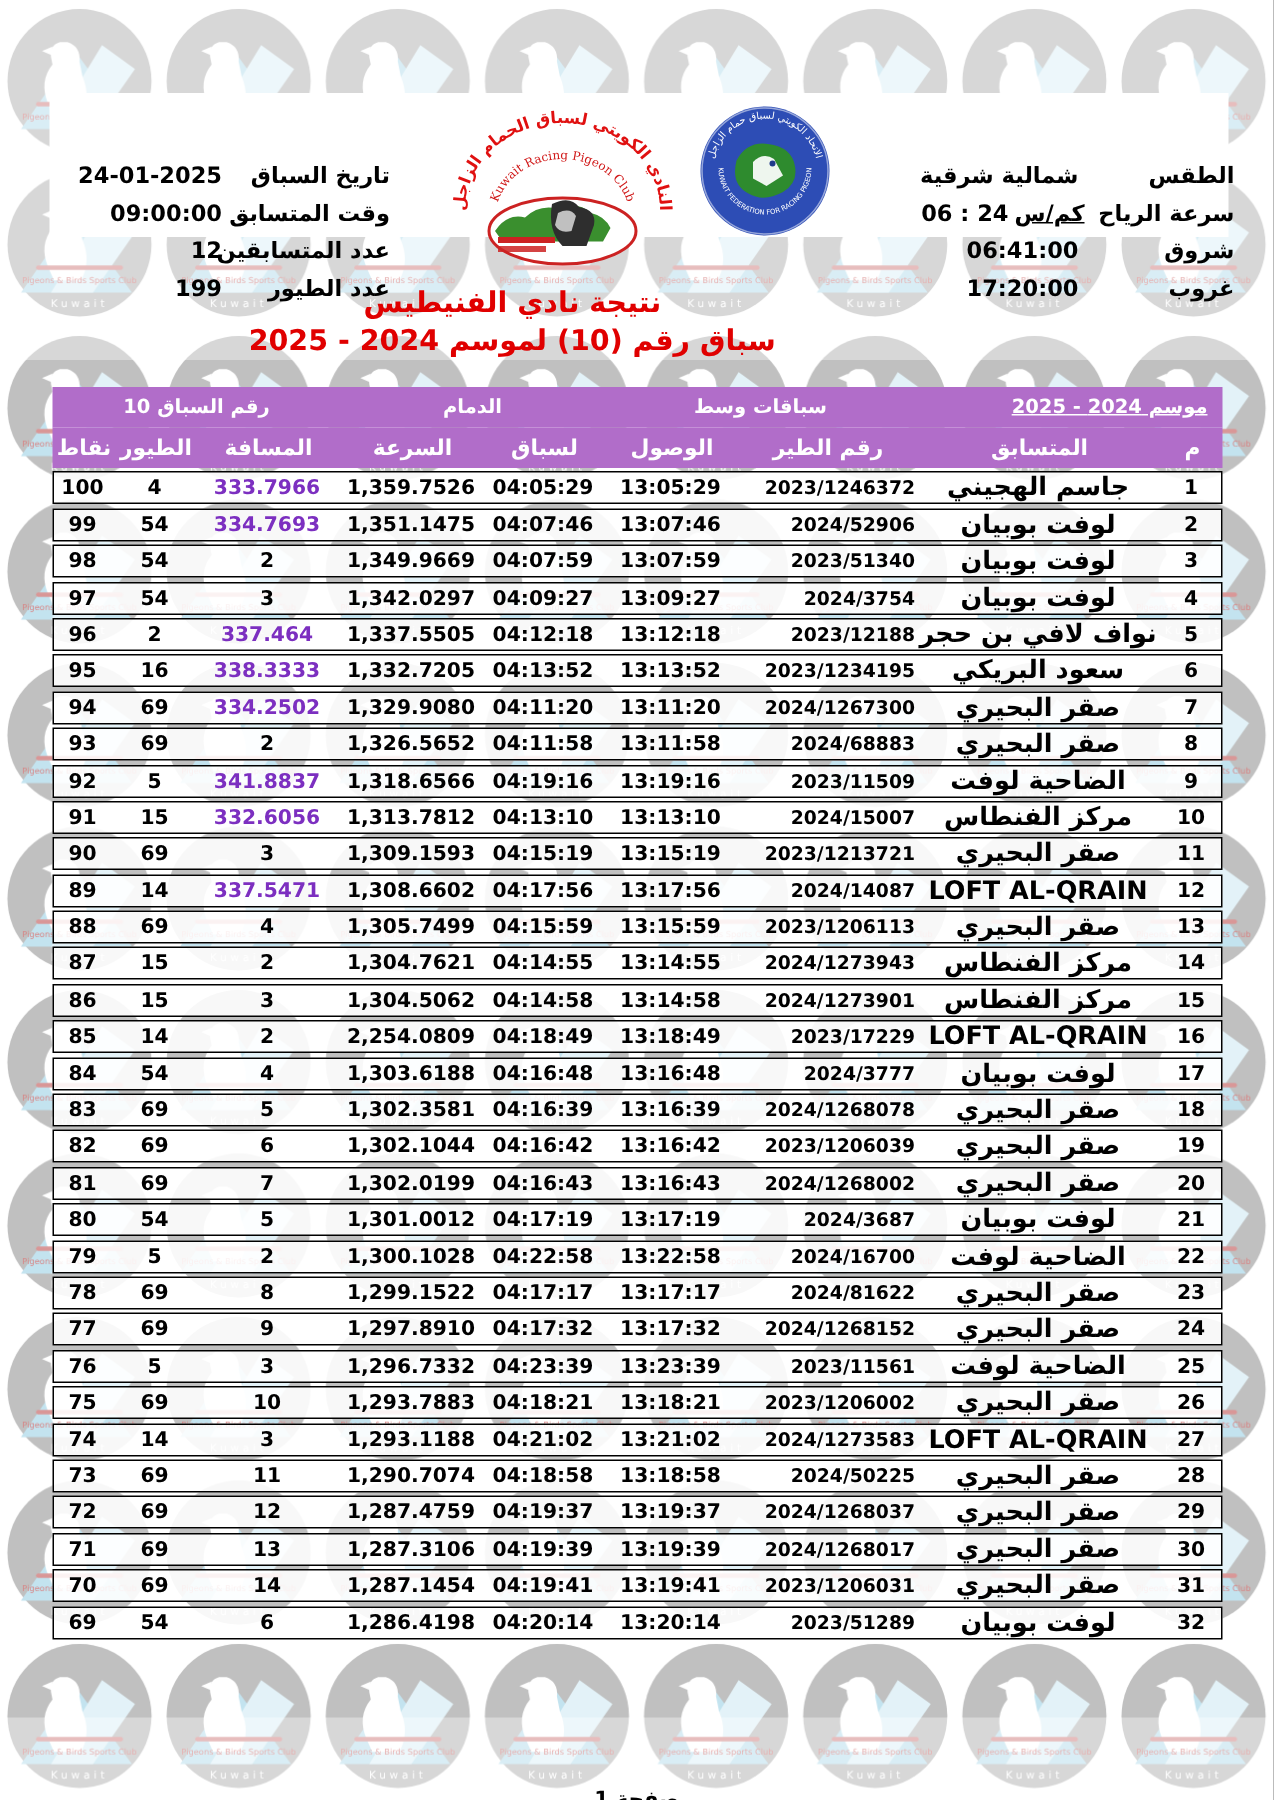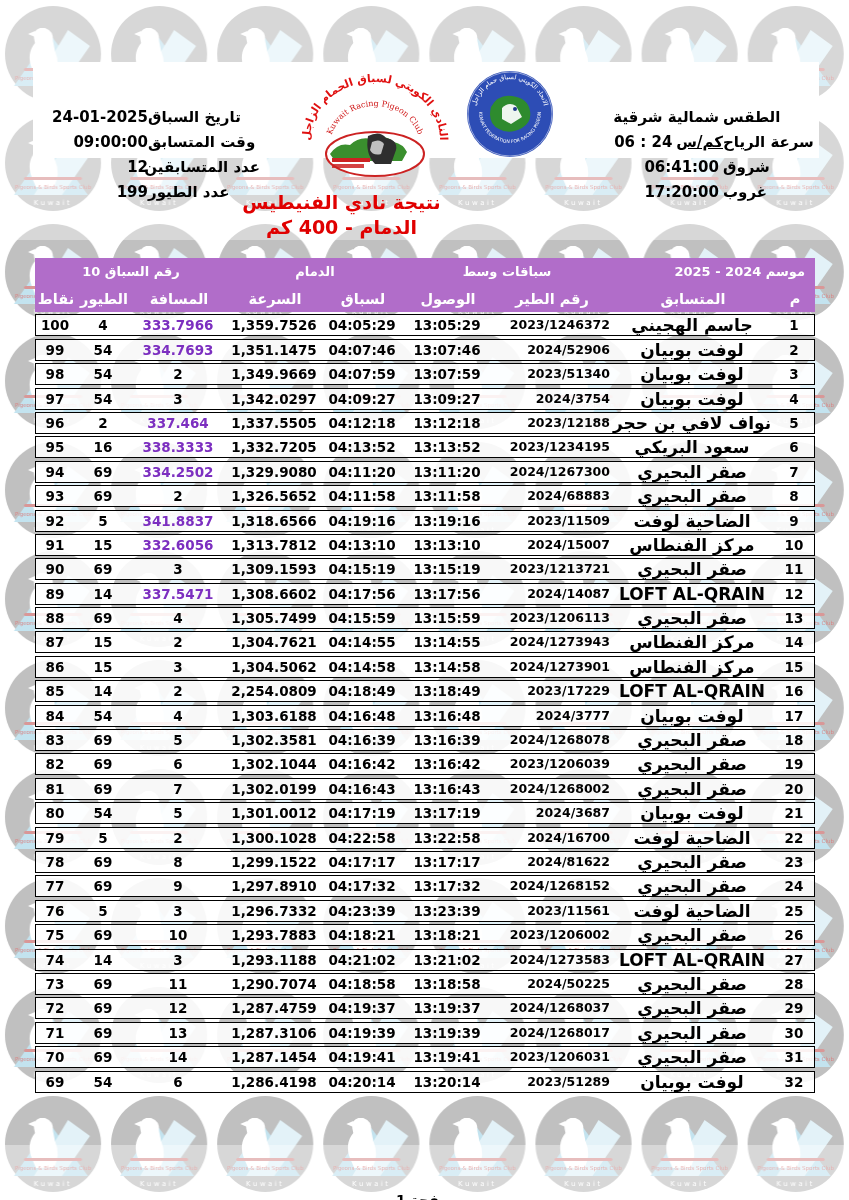--- a/index.html
+++ b/index.html
@@ -11,38 +11,38 @@
   
   .white-top{left:33px;top:62px;width:786px;height:96px;background:#ffffff;}
 
   
   .info{direction:rtl;font-weight:bold;font-size:15px;color:#000;}
   .race-info{left:38px;top:104px;width:222px;}
   .weather{right:26px;top:104px;width:258px;}
   .info-row{display:grid;height:25px;align-items:center;}
   .race-info .info-row{grid-template-columns:112px 104px;}
   .weather  .info-row{grid-template-columns:100px 152px;}
-  .info-label{text-align:left;white-space:nowrap;}
+  .info-label{text-align:right;white-space:nowrap;}
   .info-value{direction:ltr;text-align:right;white-space:nowrap;}
   .unit{margin-left:4px;text-decoration:underline;}
 
   
   .club-logo{left:296px;top:62px;}
   .fed-logo{left:466px;top:70px;}
 
   
   .title{left:0;top:190px;width:683px;text-align:center;direction:rtl;
          color:var(--title_red,#e00000);font-weight:bold;font-size:19px;line-height:25px;}
 
   
   .rtable{left:35px;top:258px;width:780px;direction:rtl;}
   .band{background:var(--band,#b16dc9);color:#fff;font-weight:bold;}
   .band-top{display:grid;grid-template-columns:204px 208px 176px 192px;height:27px;align-items:center;
             font-size:13px;text-align:center;}
-  .bt-cell:first-child{text-align:right;padding-left:0;padding-right:10px;}
+  .bt-cell:first-child{text-align:right;padding-left:0;padding-right:10px;text-decoration:underline;}
   .band-cols{display:grid;grid-template-columns:40px 164px 118px 90px 80px 96px 96px 54px 42px;
              height:27px;align-items:center;font-size:14.5px;text-align:center;}
   .trow{display:grid;grid-template-columns:40px 164px 118px 90px 80px 96px 96px 54px 42px;
         height:20px;margin-top:2.4px;background:rgba(255,255,255,.88);
         border:1.5px solid #000;align-items:center;text-align:center;
         font-weight:bold;font-size:13.5px;color:#000;line-height:20px;}
   .trow:nth-of-type(1){margin-top:2px;}
   .c-bird{direction:ltr;font-size:12.5px;text-align:right;}
   .c-spd,.c-arr,.c-fly,.c-dist,.c-pts,.c-loft{direction:ltr;}
   .c-name{font-size:17px;white-space:nowrap;overflow:hidden;}
@@ -160,21 +160,21 @@
         <textPath href="#fedBot" startOffset="50%" text-anchor="middle">KUWAIT FEDERATION FOR RACING PIGEON</textPath>
       </text>
       <path d="M25 37 q7 -13 21 -11 q16 2 18 15 q2 11 -8 17 q-13 7 -23 1 q-12 -6 -8 -22 z" fill="#2e8b2e"></path>
       <path d="M36 38 q7 -7 14 -2 l6 11 -11 7 -9 -5 z" fill="#ffffff" opacity="0.92"></path>
       <circle cx="49" cy="39" r="2" fill="#203a8a"></circle>
     </svg>
   </div>
 
   <div class="layer title">
     <div>نتيجة نادي الفنيطيس</div>
-    <div>الدمام - 400 كم</div>
+    <div>سباق رقم (10) لموسم 2024 - 2025</div>
   </div>
 
   <div class="layer rtable">
     <div class="band band-top">
       <div class="bt-cell">موسم 2024 - 2025</div>
         <div class="bt-cell">سباقات وسط</div>
         <div class="bt-cell">الدمام</div>
         <div class="bt-cell">رقم السباق 10</div>
     </div>
     <div class="band band-cols">

